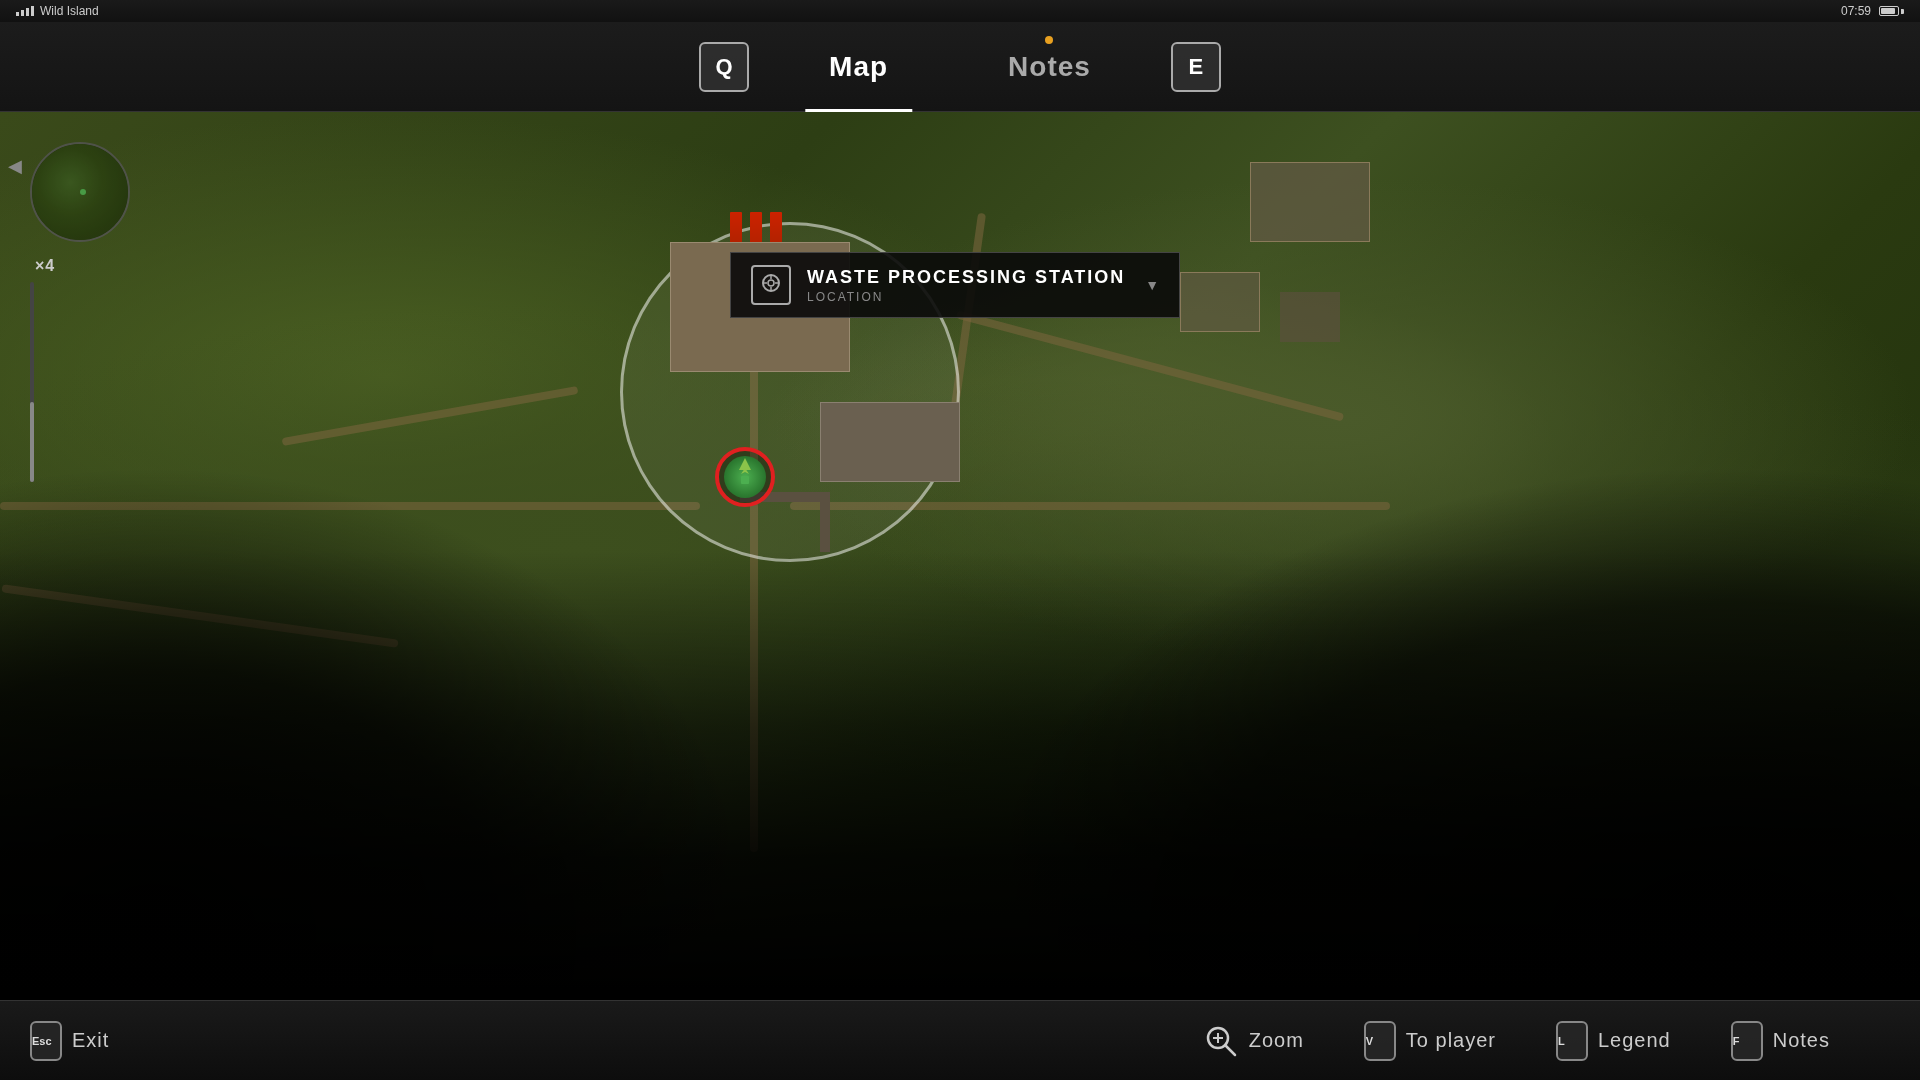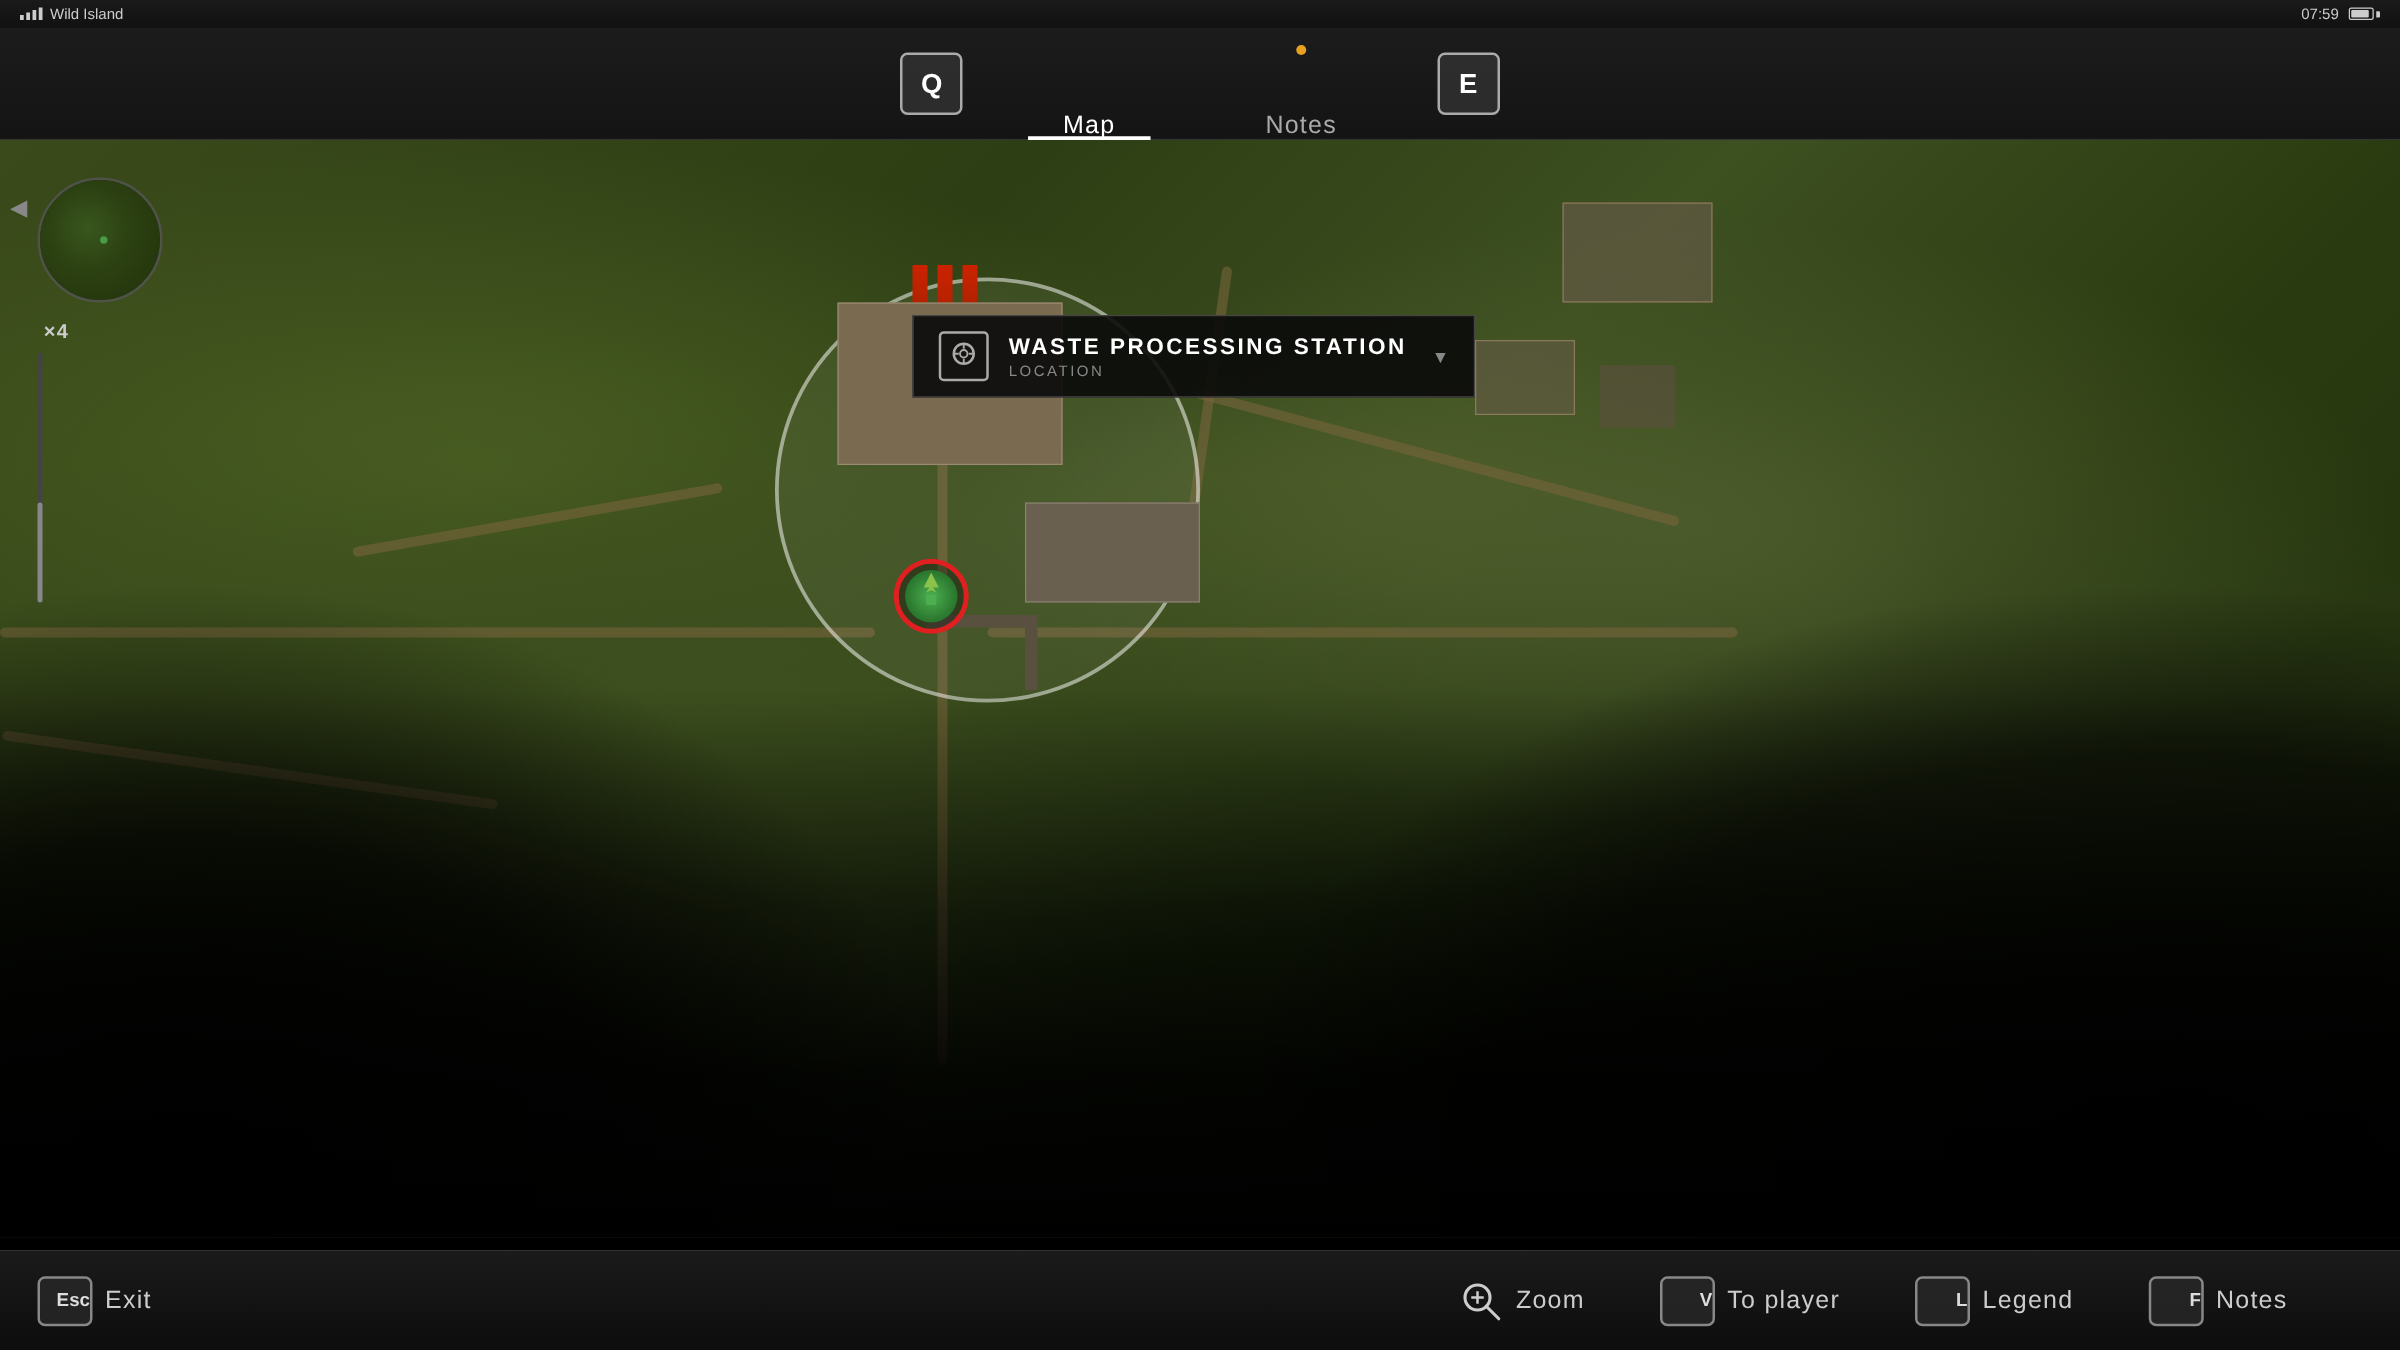--- a/index.html
+++ b/index.html
@@ -98,30 +98,31 @@
       display: flex;
       align-items: center;
       justify-content: center;
       color: #fff;
       font-size: 22px;
       font-weight: bold;
       margin: 0 20px;
     }
     .nav-tab {
       color: #aaa;
-      font-size: 20px;
+      font-size: 28px;
       padding: 0 60px;
       height: 90px;
       display: flex;
       flex-direction: column;
       align-items: center;
-      justify-content: flex-end;
+      justify-content: center;
       position: relative;
       cursor: pointer;
       letter-spacing: 1px;
+      font-weight: bold;
     }
     .nav-tab.active {
       color: #fff;
     }
     .nav-tab.active::after {
       content: '';
       position: absolute;
       bottom: 0;
       left: 50%;
       transform: translateX(-50%);
@@ -362,30 +363,30 @@
       z-index: 100;
       border-top: 1px solid #333;
     }
     .bottom-action {
       display: flex;
       align-items: center;
       gap: 10px;
       margin-right: 60px;
     }
     .action-key {
-      width: 44px;
+      width: 32px;
       height: 40px;
       border: 2px solid #888;
       border-radius: 6px;
       background: rgba(40,40,40,0.8);
       display: flex;
       align-items: center;
-      justify-content: flex-end;
+      justify-content: flex-start;
       color: #ddd;
-      font-size: 15px;
+      font-size: 11px;
       font-weight: bold;
     }
     .action-label {
       color: #ccc;
       font-size: 20px;
       letter-spacing: 1px;
     }
     .bottom-spacer { flex: 1; }
     .action-icon-zoom {
       width: 36px;

